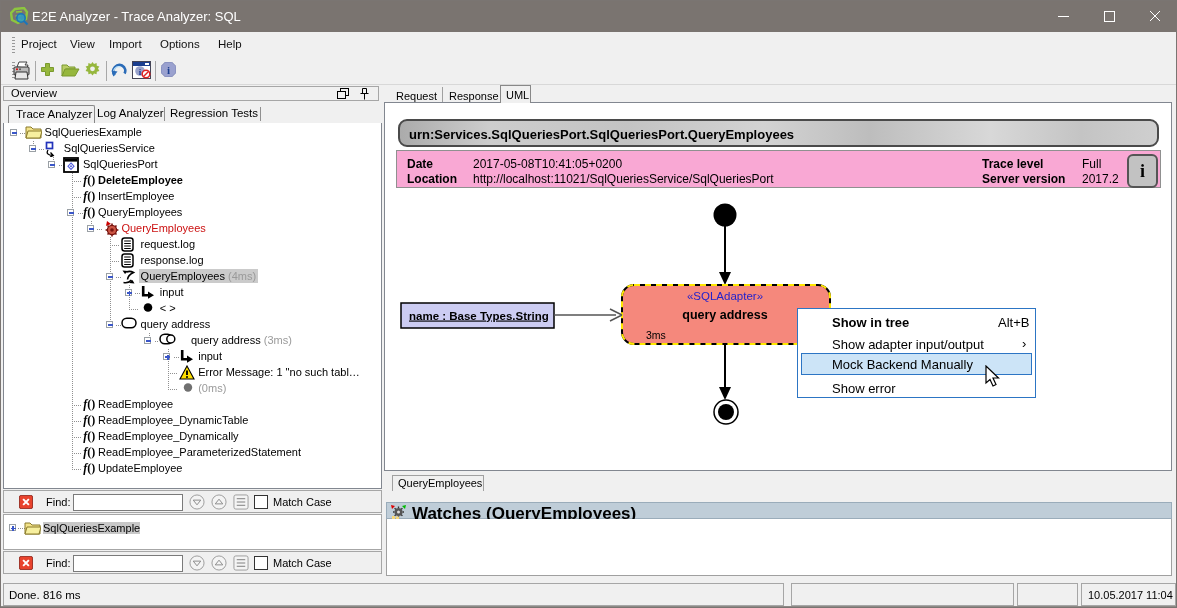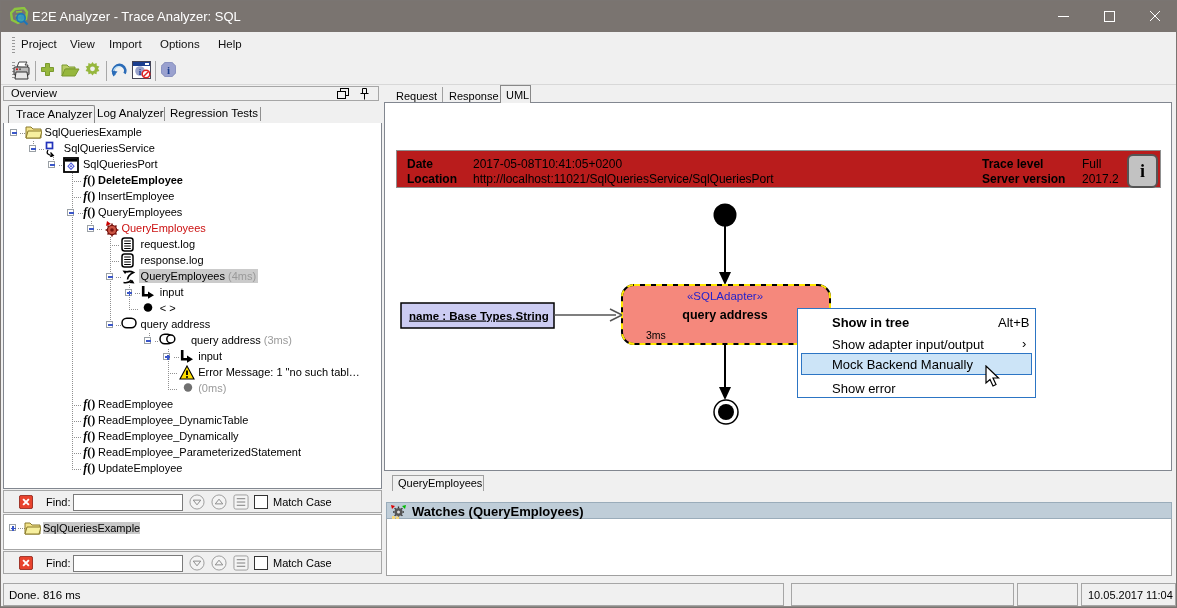--- a/index.html
+++ b/index.html
@@ -45,31 +45,31 @@
 
 
 .rtab { position:absolute; font-size:11px; color:#000; white-space:nowrap; }
 
 
 #umlpanel { left:383px; top:101px; width:788px; height:369px; background:#fff; border:1px solid #828790; }
 #urnhdr { position:absolute; left:13px; top:16px; width:761px; height:28px; border:2px solid #4a4a4a; border-radius:9px;
   background:linear-gradient(90deg,#ababab 0%,#cdcdcd 12%,#c3c3c3 30%,#d3d3d3 48%,#bdbdbd 62%,#d8d8d8 78%,#c4c4c4 90%,#cfcfcf 100%);
   font-weight:bold; font-size:13px; }
 #urnhdr span { position:absolute; left:9px; top:6px; }
-#infobar { position:absolute; left:11px; top:47px; width:765px; height:38px; background:#b91c1c; border:1px solid #909090; font-size:12px; }
+#infobar { position:absolute; left:11px; top:47px; width:765px; height:38px; background:#f9a8d4; border:1px solid #909090; font-size:12px; }
 #infobar b { font-weight:bold; }
 .ibtn { position:absolute; left:730px; top:3px; width:31px; height:34px; background:#c2c2c2; border:2px solid #555; border-radius:6px; font-weight:bold; font-size:18px; text-align:center; line-height:30px; font-family:"Liberation Serif",serif; }
 
 
 #ctxmenu { position:absolute; left:796px; top:307px; width:239px; height:90px; background:#fff; border:1px solid #2c75c4; font-size:13px; }
 .cmi { position:absolute; left:34px; }
 
 
 #qtab { left:391px; top:474px; width:92px; height:16px; background:#f0f0f0; border:1px solid #a0a0a0; border-bottom:none; font-size:11px; }
-#watchhdr { left:385px; top:501px; width:786px; height:17px; background:#bfcdd8; border:1px solid #9aacba; font-size:13px; font-weight:bold; }
+#watchhdr { left:385px; top:501px; width:786px; height:17px; background:#bfcdd8; border:1px solid #9aacba; font-size:17px; font-weight:bold; }
 #watchbody { left:385px; top:518px; width:786px; height:57px; background:#fff; border:1px solid #a0a0a0; border-top:none; }
 
 
 .sseg { position:absolute; top:582px; height:23px; background:#f0f0f0; border:1px solid #a6a6a6; font-size:11.5px; }
 .sseg span { position:absolute; left:5px; top:5px; white-space:nowrap; }
 </style>
 </head>
 <body>
 
 <div class="abs" id="titlebar">
@@ -418,20 +418,23 @@
   </div>
 
 <span class="rtab" style="left:395px;top:89px">Request</span>
 <div class="abs" style="left:441px;top:86px;width:1px;height:16px;background:#a0a0a0"></div>
 <span class="rtab" style="left:448px;top:89px">Response</span>
 <div class="abs" style="left:499px;top:84px;width:31px;height:18px;background:#f0f0f0;border:1px solid #888;border-bottom:none;z-index:2">
     <span style="position:absolute;left:5px;top:3px;font-size:11px">UML</span>
   </div>
 
 <div class="abs" id="umlpanel">
+  <div id="urnhdr">
+      <span>urn:Services.SqlQueriesPort.SqlQueriesPort.QueryEmployees</span>
+    </div>
   <div id="infobar">
     <b style="position:absolute;left:10px;top:6px">Date</b>
     <span style="position:absolute;left:76px;top:6px">2017-05-08T10:41:05+0200</span>
     <b style="position:absolute;left:10px;top:21px">Location</b>
     <span style="position:absolute;left:76px;top:21px">http://localhost:11021/SqlQueriesService/SqlQueriesPort</span>
     <b style="position:absolute;left:585px;top:6px">Trace level</b>
     <span style="position:absolute;left:685px;top:6px">Full</span>
     <b style="position:absolute;left:585px;top:21px">Server version</b>
     <span style="position:absolute;left:685px;top:21px">2017.2</span>
     <div class="ibtn">i</div>

